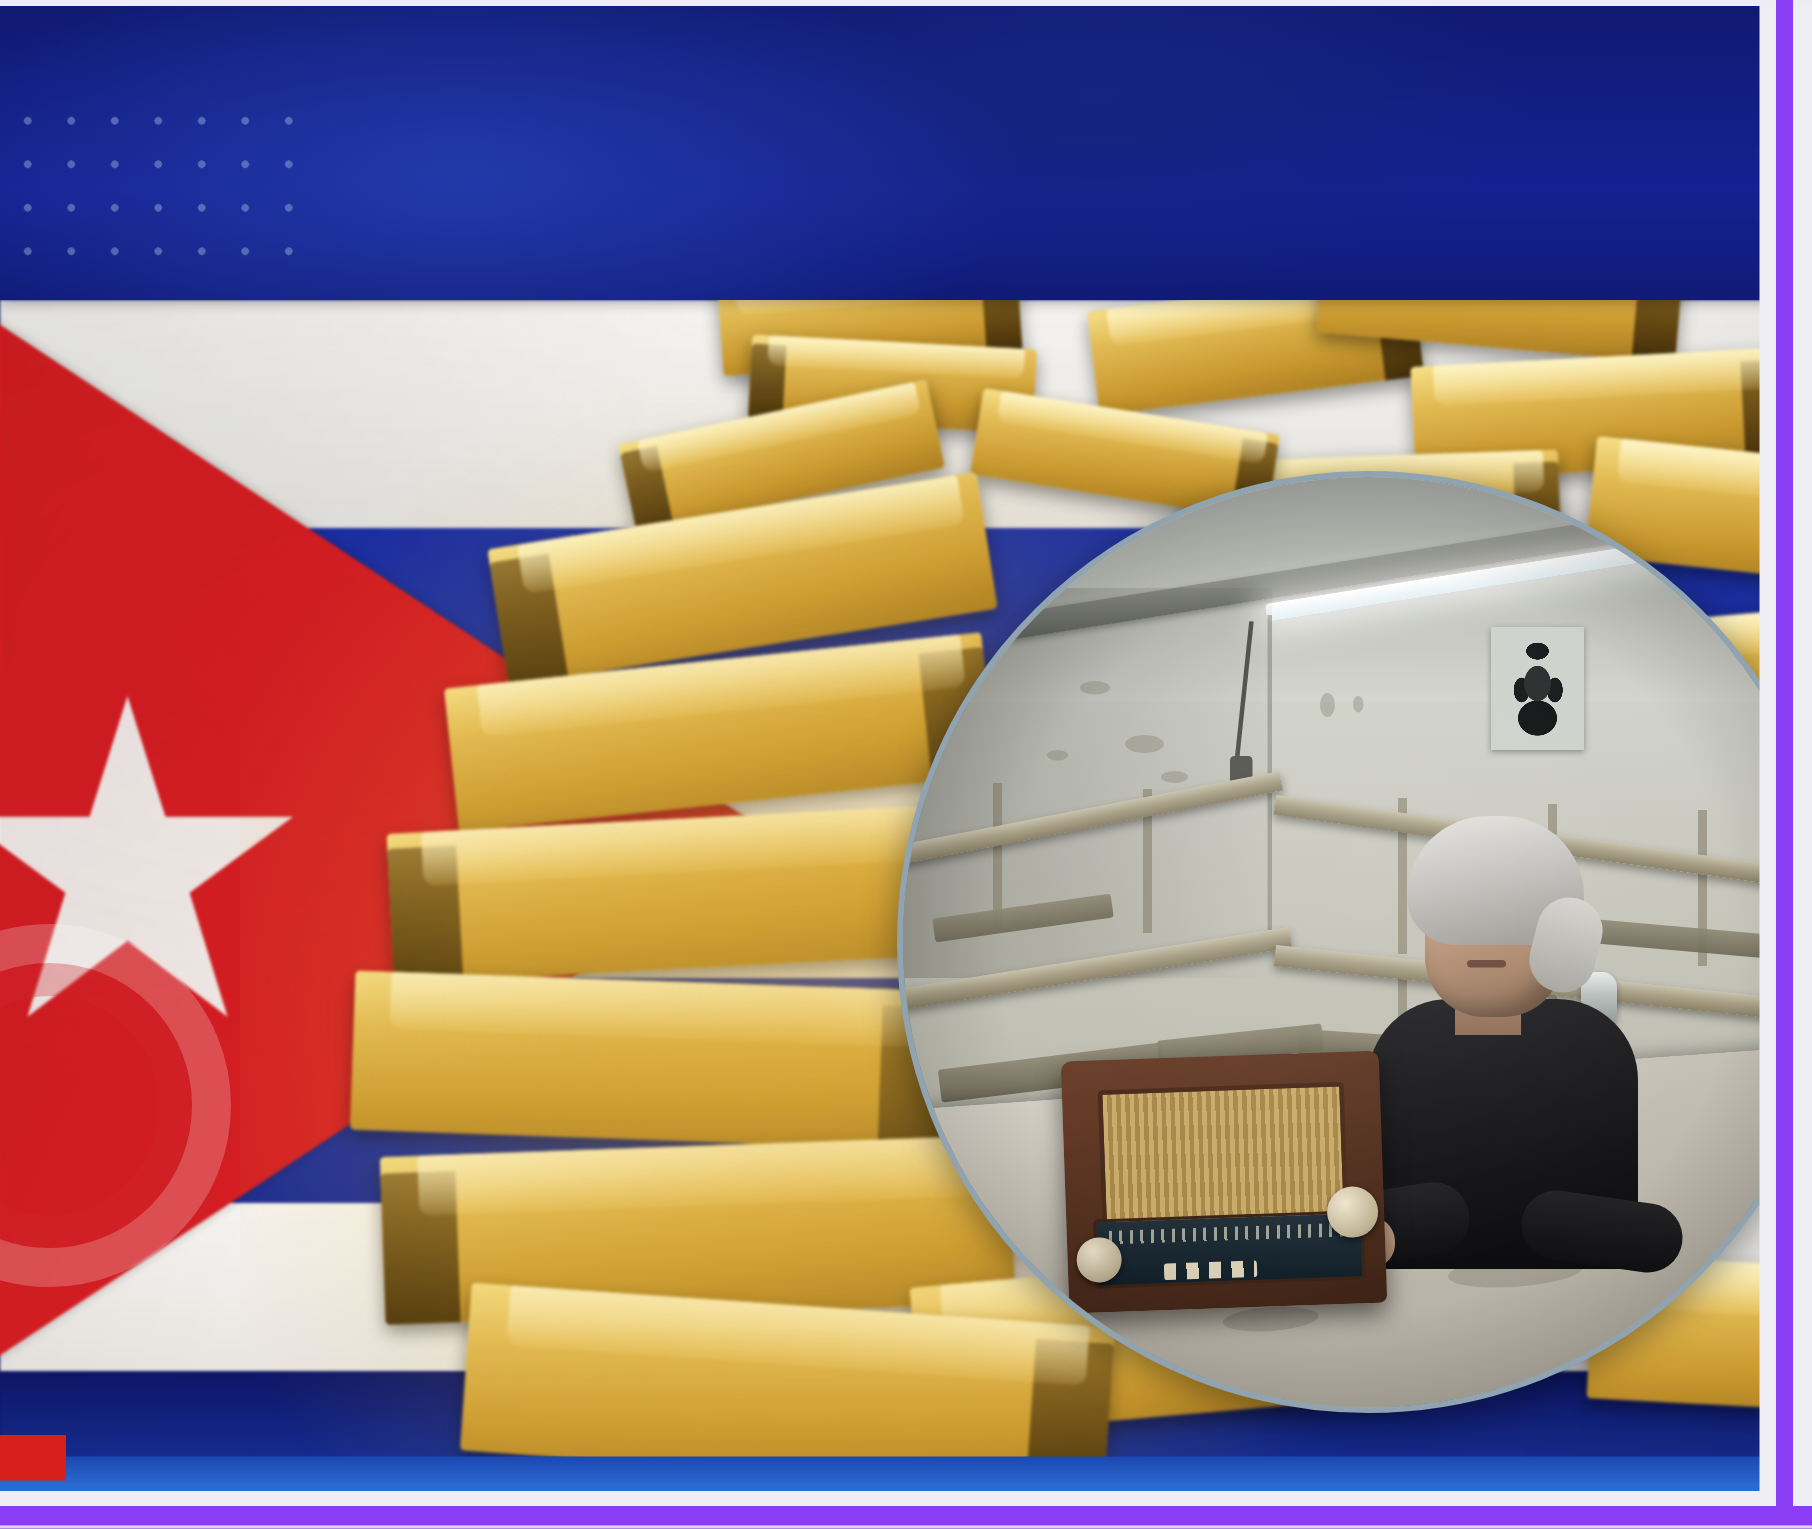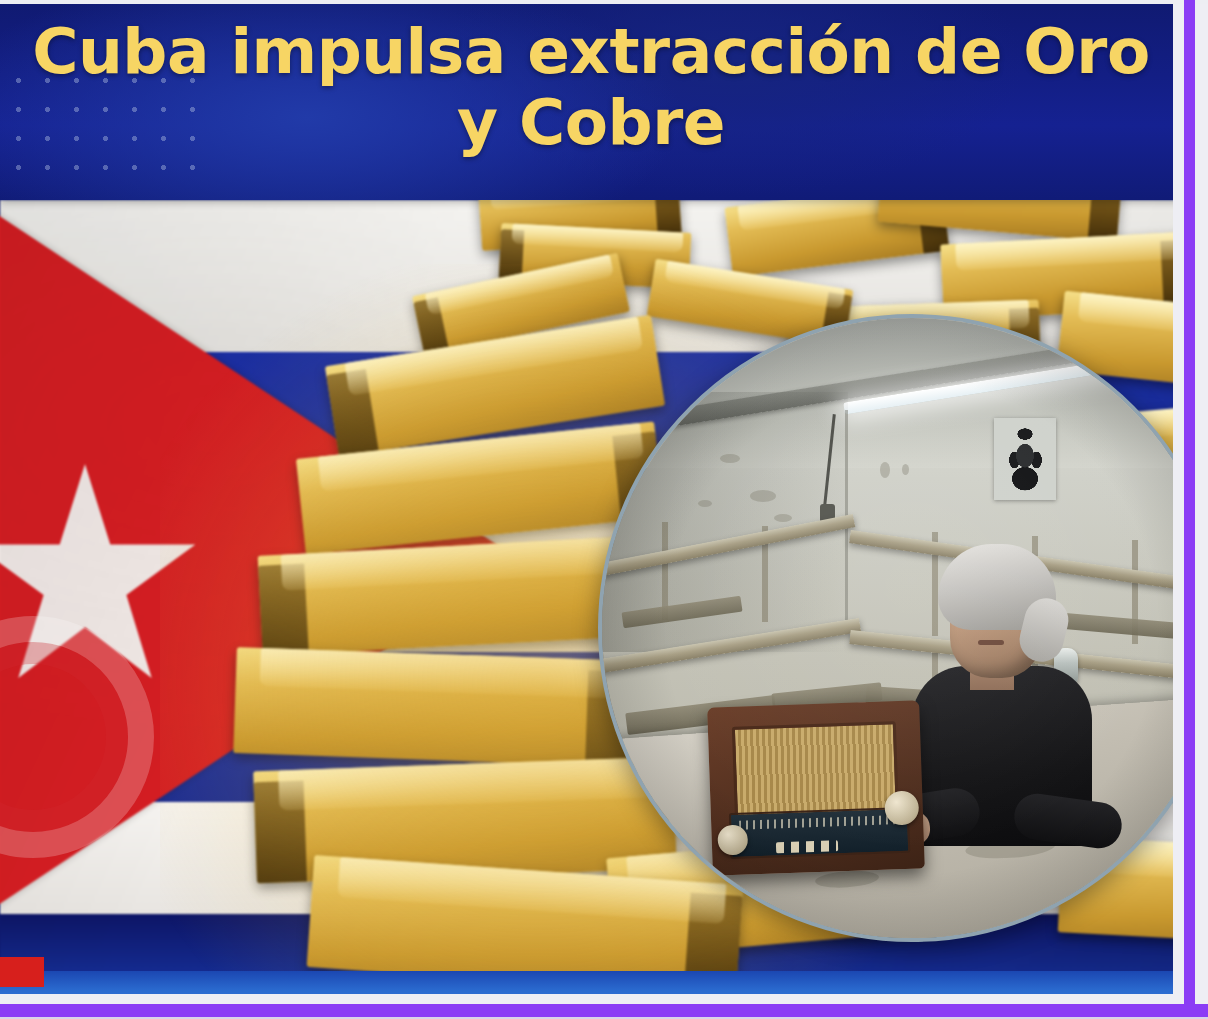--- a/index.html
+++ b/index.html
@@ -602,21 +602,20 @@
       <div class="bar b12 flip"></div>
       <div class="bar b14"></div>
       <div class="bar b15"></div>
       <div class="bar b13"></div>
     </div>
     <div class="pile-glow"></div>
 
     <div class="header-band"></div>
     <div class="header-dots"></div>
 
-    <div class="headline">Cuba impulsa extracción de Oro y Cobre</div>
 
     <div class="inset-circle">
       <div class="inset-inner">
 
         <div class="store-wall-back"></div>
         <div class="store-ceiling"></div>
         <div class="ceiling-beam"></div>
         <div class="fluoro"></div>
         <div class="wall-left-shade"></div>
         <div class="wall-corner"></div>

